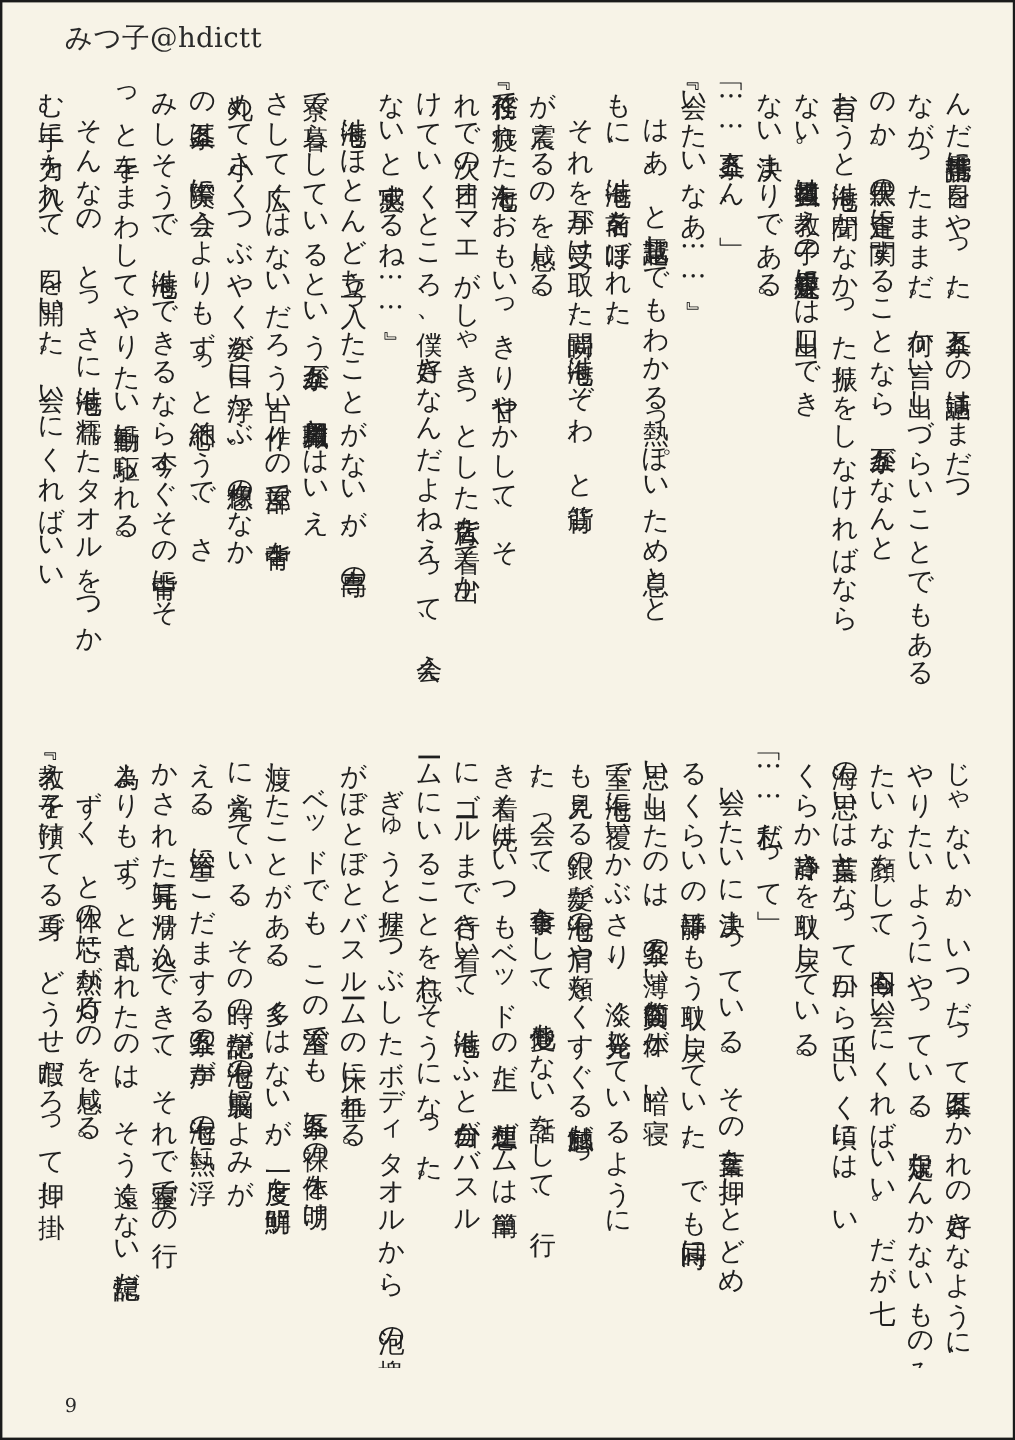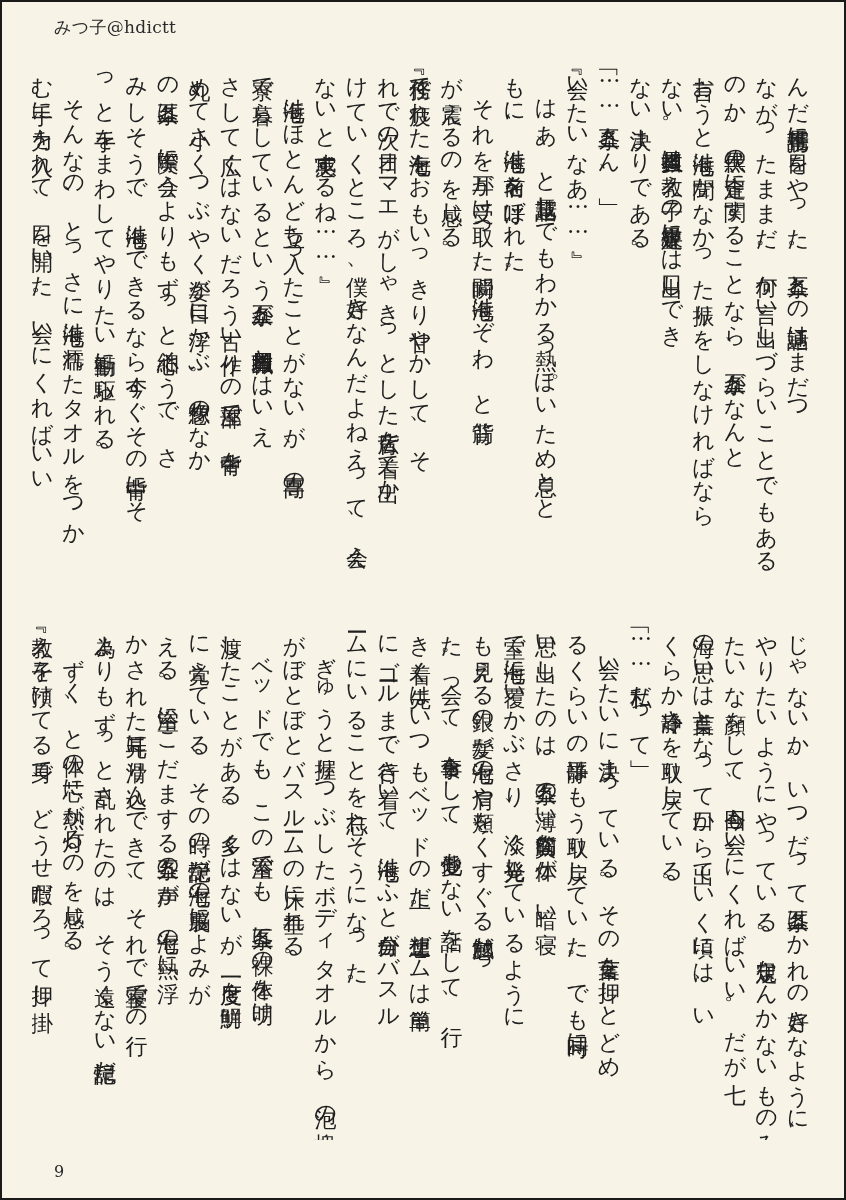--- a/index.html
+++ b/index.html
@@ -18,21 +18,21 @@
       height: 1196px;
       border: 2px solid #1a1a1a;
       background: #f7f3e7;
       overflow: hidden;
     }
     .header {
       position: absolute;
       left: 52px;
       top: 14px;
       font-family: "DejaVu Serif", "Liberation Serif", serif;
-      font-size: 17px;
+      font-size: 23px;
       color: #2a2a2a;
       letter-spacing: 0.3px;
     }
     .page-number {
       position: absolute;
       left: 52px;
       top: 1160px;
       font-family: "DejaVu Serif", "Liberation Serif", serif;
       font-size: 16px;
       color: #2a2a2a;

